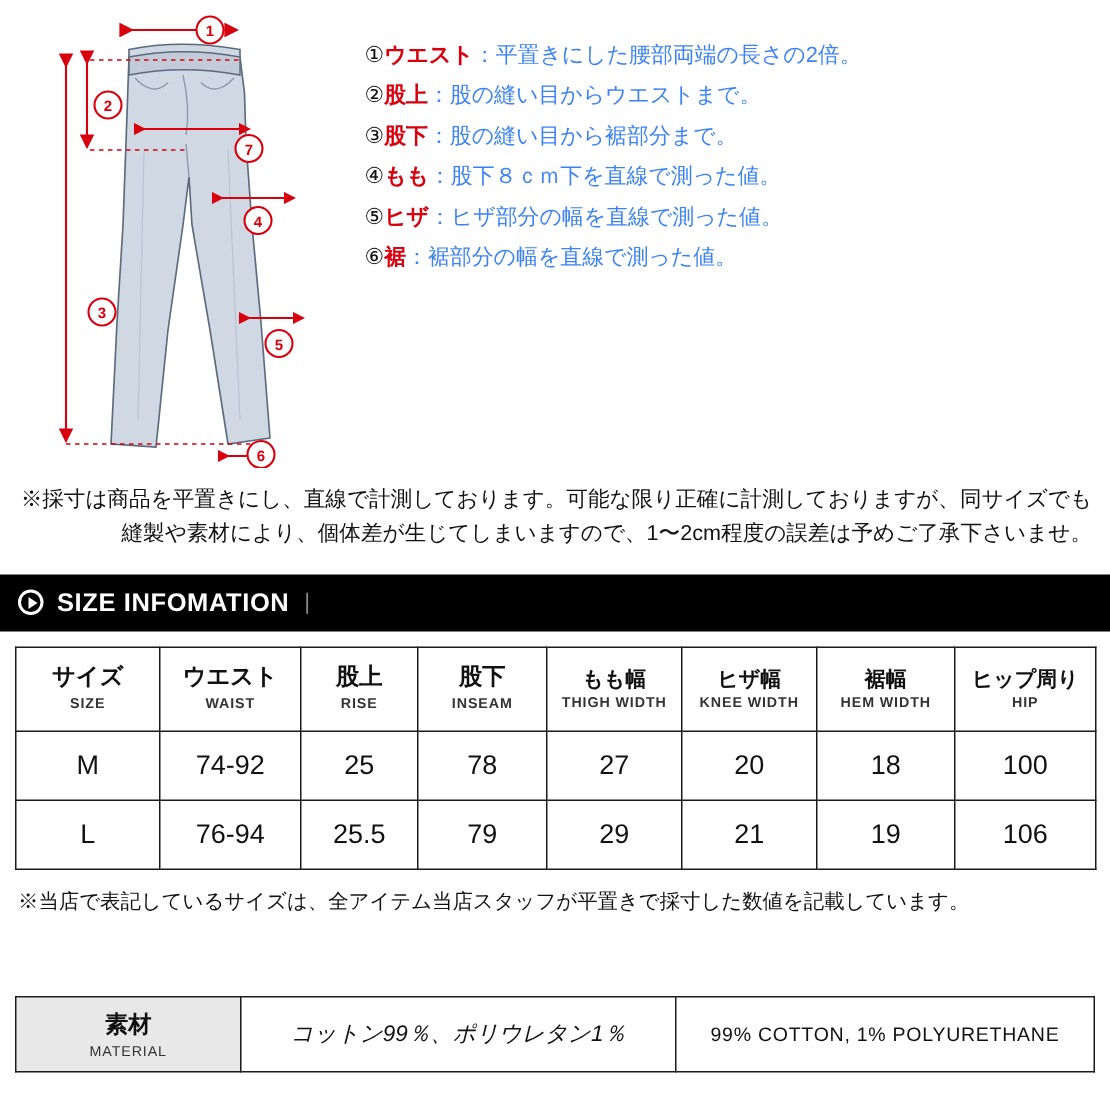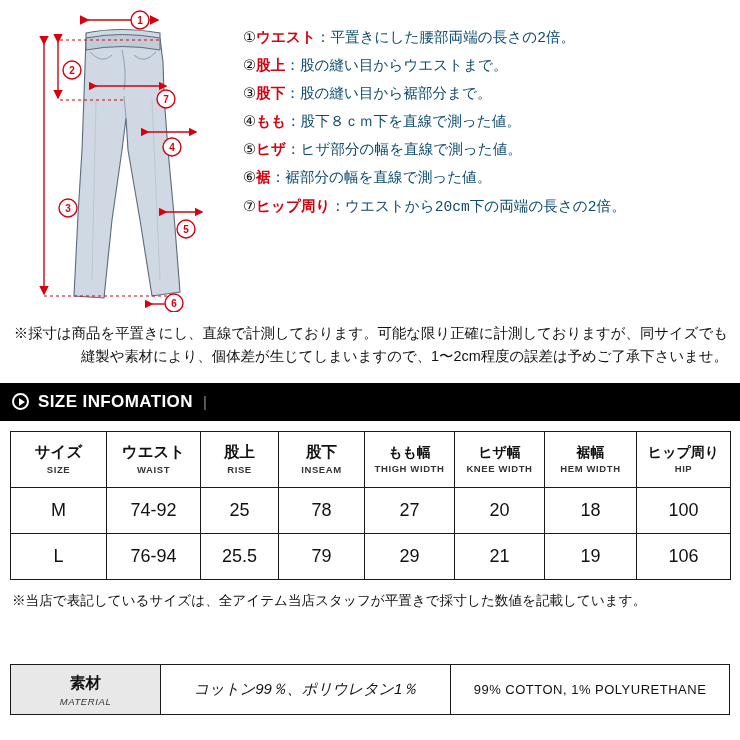--- a/index.html
+++ b/index.html
@@ -41,22 +41,21 @@
   }
   .legend-num {
     color: #111;
     font-size: 14.6px;
   }
   .legend-key {
     color: #d8000c;
     font-weight: bold;
   }
   .legend-text {
-    color: #0c4a6e;
-    font-family: Liberation Mono, monospace;
+    color: #3b82f6;
   }
 
   
   .note {
     width: 740px;
     padding: 10px 12px 0 12px;
     font-size: 14.4px;
     line-height: 1.62;
     color: #111;
     text-align: right;
@@ -182,21 +181,20 @@
     font-size: 15.5px;
     font-weight: bold;
     color: #111;
   }
   .mat-en {
     display: block;
     font-size: 9.5px;
     color: #333;
     letter-spacing: 0.6px;
     margin-top: 2px;
-    font-style: italic;
   }
   td.mat-jp-val {
     width: 290px;
     text-align: center;
     font-size: 15px;
     color: #111;
     font-style: italic;
   }
   td.mat-en-val {
     text-align: center;
@@ -299,23 +297,20 @@
       <span class="legend-num">③</span><span class="legend-key">股下</span><span class="legend-text">：股の縫い目から裾部分まで。</span>
     </div>
     <div class="legend-row">
       <span class="legend-num">④</span><span class="legend-key">もも</span><span class="legend-text">：股下８ｃｍ下を直線で測った値。</span>
     </div>
     <div class="legend-row">
       <span class="legend-num">⑤</span><span class="legend-key">ヒザ</span><span class="legend-text">：ヒザ部分の幅を直線で測った値。</span>
     </div>
     <div class="legend-row">
       <span class="legend-num">⑥</span><span class="legend-key">裾</span><span class="legend-text">：裾部分の幅を直線で測った値。</span>
-    </div>
-    <div class="legend-row">
-      <span class="legend-num">⑦</span><span class="legend-key">ヒップ周り</span><span class="legend-text">：ウエストから20cm下の両端の長さの2倍。</span>
     </div>
   </div>
 </div>
 
 <div class="note">※採寸は商品を平置きにし、直線で計測しております。可能な限り正確に計測しておりますが、同サイズでも縫製や素材により、個体差が生じてしまいますので、1〜2cm程度の誤差は予めご了承下さいませ。</div>
 
 <div class="size-header">
   <span class="circ"></span>
   <span class="title">SIZE INFOMATION</span>
   <span class="divider">|</span>

